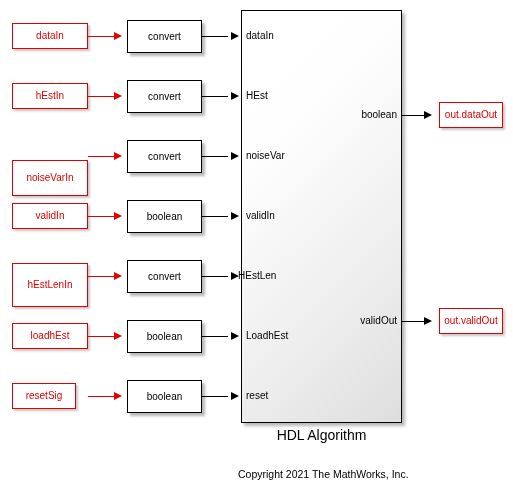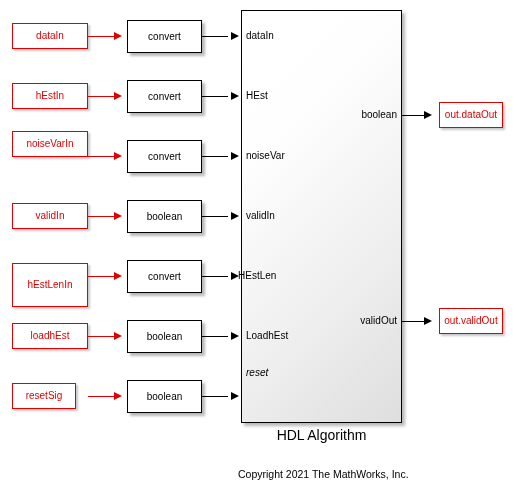--- a/index.html
+++ b/index.html
@@ -122,21 +122,21 @@
     <span>hEstIn</span>
   </div>
   <div class="wire red" style="left:88px; top:96px; width:26px;"></div>
   <div class="arrow red" style="left:114px; top:91.5px;"></div>
   <div class="blk convert" style="left:127px; top:80px; width:75px; height:33px;">
     <span>convert</span>
   </div>
   <div class="wire black" style="left:202px; top:96px; width:26px;"></div>
   <div class="arrow black" style="left:231px; top:91.5px;"></div>
 
-  <div class="blk red" style="left:12px; top:131px; width:76px; height:26px;">
+  <div class="blk red" style="left:12px; top:160px; width:76px; height:36px;">
     <span>noiseVarIn</span>
   </div>
   <div class="wire red" style="left:88px; top:156px; width:26px;"></div>
   <div class="arrow red" style="left:114px; top:151.5px;"></div>
   <div class="blk convert" style="left:127px; top:140px; width:75px; height:33px;">
     <span>convert</span>
   </div>
   <div class="wire black" style="left:202px; top:156px; width:26px;"></div>
   <div class="arrow black" style="left:231px; top:151.5px;"></div>
 
@@ -185,21 +185,21 @@
   <div class="arrow black" style="left:231px; top:391.5px;"></div>
 
   <div class="subsystem" style="left:241px; top:10px; width:161px; height:413px;"></div>
 
   <div class="port-label" style="left:246px; top:31px;">dataIn</div>
   <div class="port-label" style="left:246px; top:91px;">HEst</div>
   <div class="port-label" style="left:246px; top:151px;">noiseVar</div>
   <div class="port-label" style="left:246px; top:211px;">validIn</div>
   <div class="port-label" style="left:238px; top:271px;">HEstLen</div>
   <div class="port-label" style="left:246px; top:331px;">LoadhEst</div>
-  <div class="port-label" style="left:246px; top:368px;font-style:italic;">reset</div>
+  <div class="port-label" style="left:246px; top:391px;">reset</div>
 
   <div class="port-label out" style="left:312px; top:110px; width:85px;">boolean</div>
   <div class="port-label out" style="left:312px; top:316px; width:85px;">validOut</div>
 
   <div class="subsystem-label" style="left:241px; top:427px; width:161px;">HDL Algorithm</div>
 
   <div class="wire black" style="left:402px; top:115px; width:22px;"></div>
   <div class="arrow black" style="left:424px; top:110.5px;"></div>
   <div class="blk red" style="left:439px; top:102px; width:64px; height:26px;">
     <span>out.dataOut</span>

